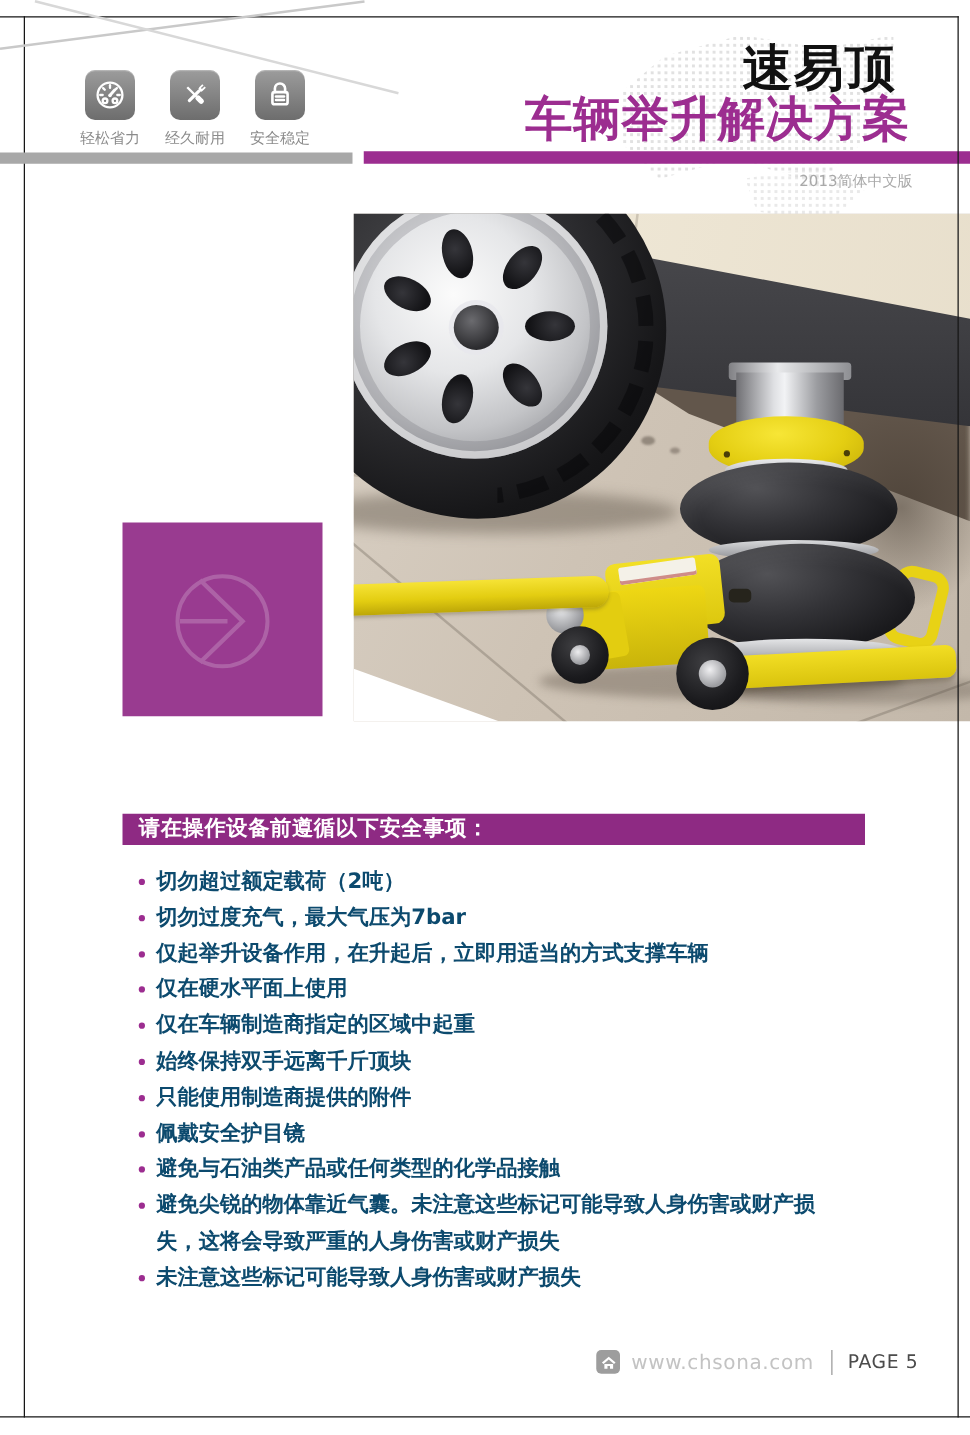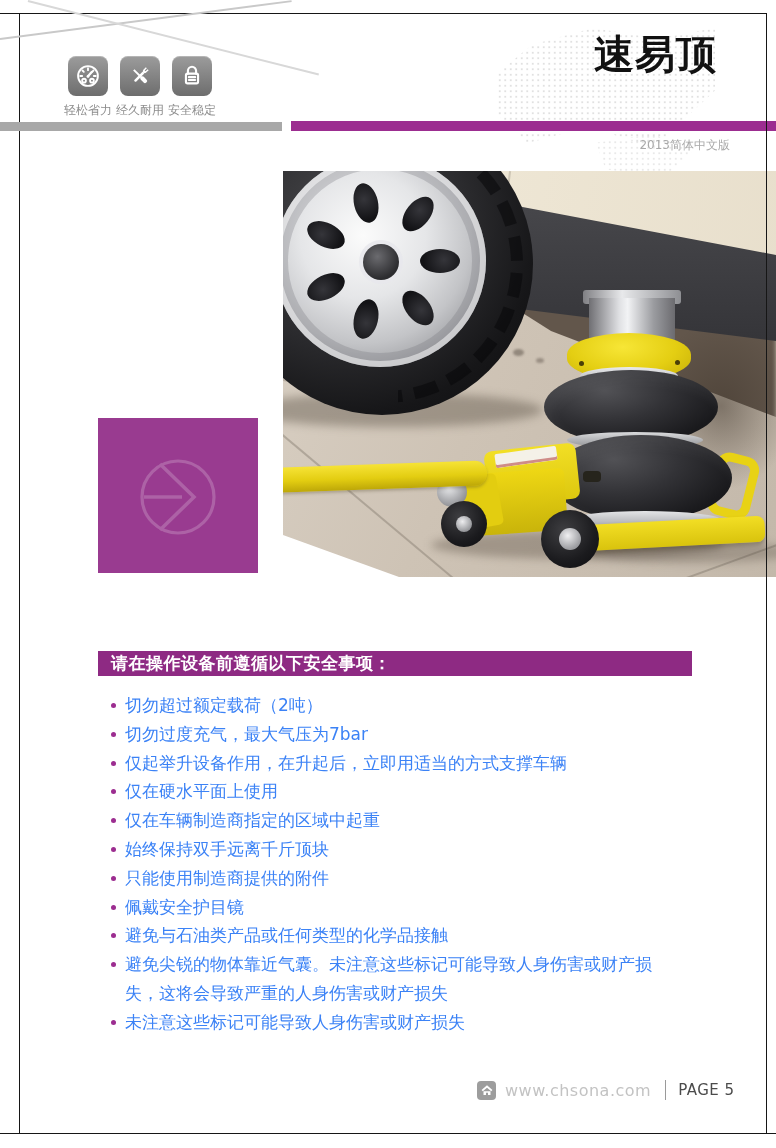--- a/index.html
+++ b/index.html
@@ -11,21 +11,21 @@
   .line-top{left:0;top:13px;width:767px;height:1px;background:#161616;}
   .line-bottom{left:0;top:1133px;width:776px;height:1px;background:#161616;}
   .line-left{left:19px;top:13px;width:1px;height:1121px;background:#161616;}
   .line-right{left:766px;top:13px;width:1px;height:1121px;background:#161616;z-index:30;}
   .diag1{left:0;top:38px;width:294px;height:1.5px;background:#c9c9c9;
          transform:rotate(-7.4deg);transform-origin:left center;}
   .diag2{left:28px;top:0;width:300px;height:1.5px;background:#d8d8d8;
          transform:rotate(14.2deg);transform-origin:left center;}
 
   
-  .features{left:64px;top:56px;display:flex;gap:4px;}
+  .features{left:64px;top:56px;display:flex;gap:20px;}
   .feature{width:48px;display:flex;flex-direction:column;align-items:center;}
   .icon-box{width:40px;height:40px;border-radius:8px;
             background:linear-gradient(180deg,#9c9c9c,#6d6d6d);
             display:flex;align-items:center;justify-content:center;
             box-shadow:inset 0 1px 0 rgba(255,255,255,.25);}
   .feature-label{margin-top:6px;font-size:12px;color:#8b8b8b;white-space:nowrap;}
 
   .gray-bar{left:0;top:122px;width:282px;height:9px;background:#a8a8a8;}
   .magenta-bar{left:291px;top:121px;width:485px;height:10px;background:#9c2d90;}
 
@@ -146,26 +146,26 @@
   
   .arrow-tile{left:98px;top:418px;width:160px;height:155px;background:#993b90;
               display:flex;align-items:center;justify-content:center;}
 
   
   .banner{left:98px;top:651px;width:594px;height:25px;background:#8e2a83;
           color:#fff;font-size:17px;font-weight:bold;line-height:25px;
           padding-left:13px;box-sizing:border-box;letter-spacing:.5px;}
   .safety-list{left:111px;top:691px;width:556px;margin:0;padding:0;list-style:none;}
   .safety-list li{position:relative;padding-left:14px;font-size:17px;
-                  line-height:28.8px;color:#3b82f6;}
+                  line-height:28.8px;color:#0c4a6e;font-weight:bold;}
   .safety-list li::before{content:'';position:absolute;left:0;top:12px;width:5px;
                           height:5px;border-radius:50%;background:#9c2d90;}
 
   
-  .footer{left:477px;top:1080px;display:flex;align-items:center;}
+  .footer{left:477px;top:1080px;display:flex;align-items:flex-start;}
   .home-box{width:19px;height:19px;border-radius:4px;background:#9d9d9d;
             display:flex;align-items:center;justify-content:center;}
   .site{margin-left:9px;font-size:16px;color:#c3c3c3;letter-spacing:.5px;}
   .footer-sep{width:1px;height:20px;background:#9a9a9a;margin:0 12px 0 14px;}
   .page-num{font-size:15px;color:#4b4b4b;letter-spacing:.5px;}
 </style>
 </head>
 <body>
 
 <div class="page">
@@ -221,20 +221,21 @@
       </div>
       <div class="feature-label">安全稳定</div>
     </div>
   </div>
 
   <div class="abs dots-a"></div>
   <div class="abs dots-b"></div>
   <div class="abs gray-bar"></div>
   <div class="abs magenta-bar"></div>
   <div class="abs brand">速易顶</div>
+  <div class="abs main-title">车辆举升解决方案</div>
   <div class="abs edition">2013简体中文版</div>
 
   <div class="abs photo">
     <div class="seam1"></div>
     <div class="seam2"></div>
     <div class="seam3"></div>
     <div class="spotA"></div>
     <div class="spotB"></div>
     <div class="shadow-tire"></div>
     <div class="car-shadow"></div>

